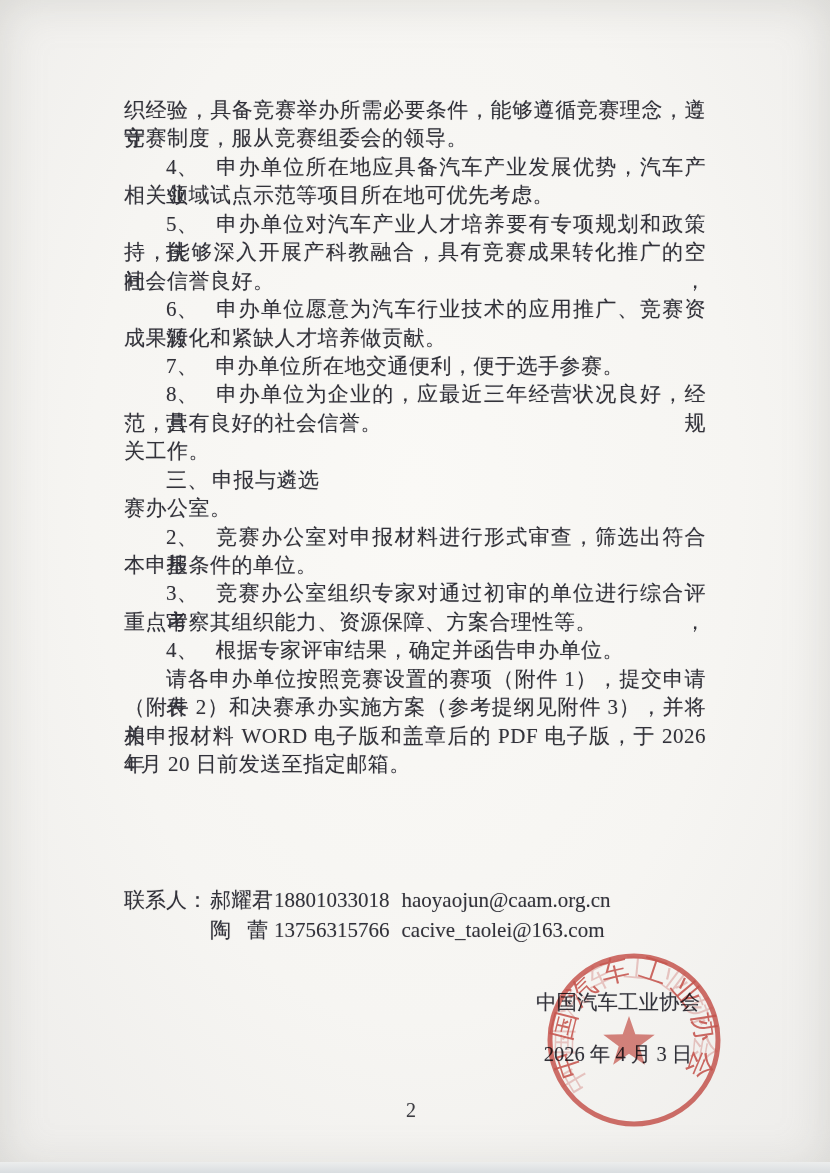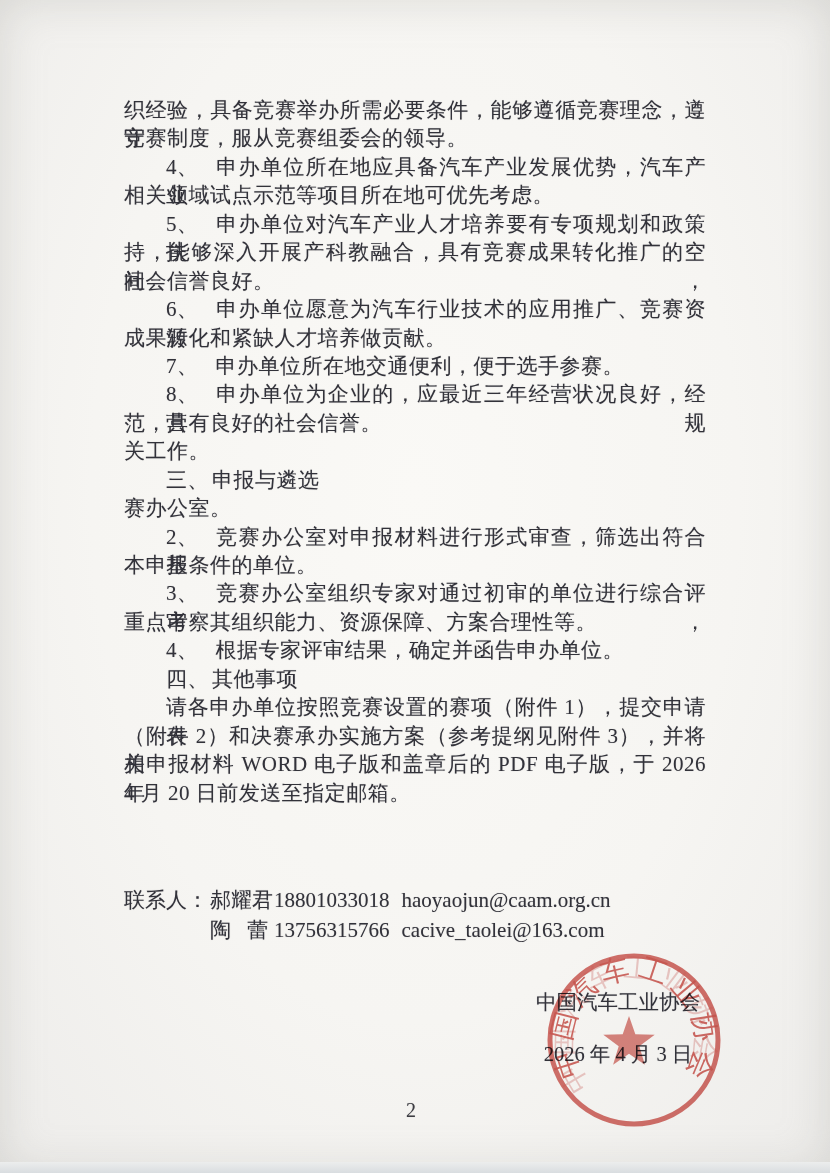--- a/index.html
+++ b/index.html
@@ -85,21 +85,20 @@
     <div class="ln ind fill"><span class="num wide">8、</span><span>申办单位为企业的，应最近三年经营状况良好，经营规</span></div>
     <div class="ln"><span>范，具有良好的社会信誉。</span></div>
     <div class="ln"><span>关工作。</span></div>
     <div class="ln ind"><span class="num tight">三、</span><span>申报与遴选</span></div>
     <div class="ln"><span>赛办公室。</span></div>
     <div class="ln ind fill"><span class="num wide">2、</span><span>竞赛办公室对申报材料进行形式审查，筛选出符合基</span></div>
     <div class="ln"><span>本申报条件的单位。</span></div>
     <div class="ln ind fill"><span class="num wide">3、</span><span>竞赛办公室组织专家对通过初审的单位进行综合评审，</span></div>
     <div class="ln"><span>重点考察其组织能力、资源保障、方案合理性等。</span></div>
     <div class="ln ind"><span class="num wide">4、</span><span>根据专家评审结果，确定并函告申办单位。</span></div>
-    <div class="ln ind"><span class="num tight">四、</span><span>其他事项</span></div>
     <div class="ln ind fill"><span>请各申办单位按照竞赛设置的赛项（附件 1），提交申请表</span></div>
     <div class="ln fill"><span>（附件 2）和决赛承办实施方案（参考提纲见附件 3），并将相</span></div>
     <div class="ln fill"><span>关申报材料 WORD 电子版和盖章后的 PDF 电子版，于 2026 年</span></div>
     <div class="ln"><span>4 月 20 日前发送至指定邮箱。</span></div>
   </div>
 
   <div class="contacts">
     <div class="c-row">
       <span class="c-label">联系人：</span><span class="c-name">郝耀君</span><span class="c-phone">18801033018</span><span class="c-email">haoyaojun@caam.org.cn</span>
     </div>

